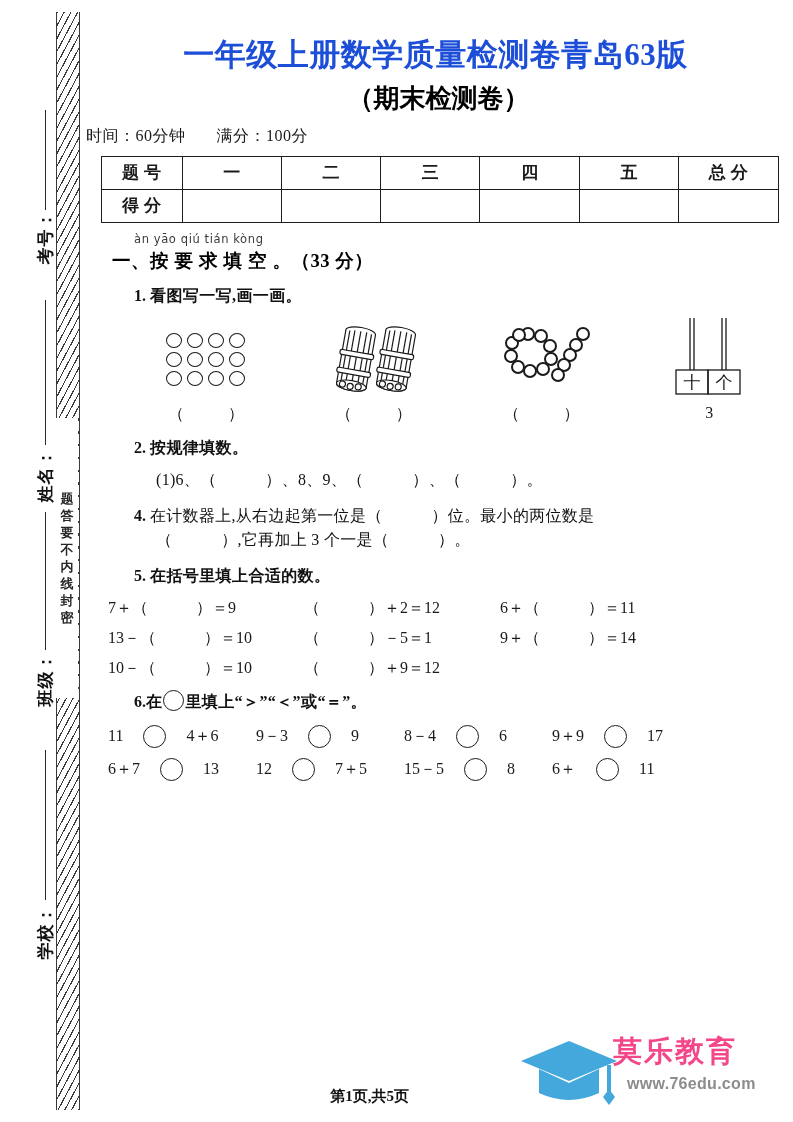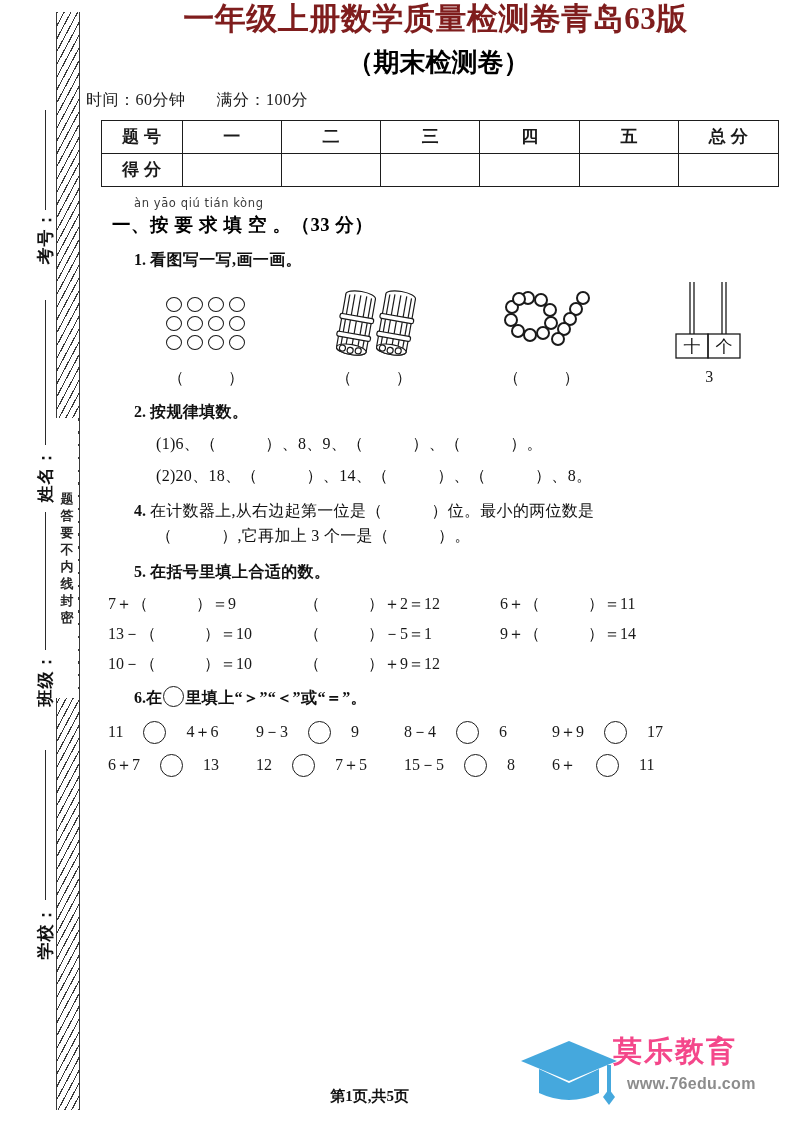--- a/index.html
+++ b/index.html
@@ -76,26 +76,27 @@
   }
 
   
   .page {
     position: absolute;
     left: 86px; top: 0;
     width: 707px; height: 1122px;
   }
 
   .title {
+    margin-top: 36px;
     text-align: center;
     font-size: 31px;
     font-weight: 700;
     letter-spacing: 0.5px;
     line-height: 1.25;
-    color: #7f1d1d;
+    color: #1d4ed8;
     padding-right: 8px;
   }
   .subtitle {
     text-align: center;
     font-size: 26px;
     font-weight: 700;
     margin-top: 6px;
     padding-right: 2px;
     color: #000;
   }
@@ -448,21 +449,20 @@
         </svg>
       </div>
       <div class="fig-cap plain">3</div>
     </div>
   </div>
 
   <div class="q">
     <span class="num">2.</span>
     <span class="q-title">按规律填数。</span>
     <div class="q-line">(1)6、（　　　）、8、9、（　　　）、（　　　）。</div>
-    <div class="q-line">(2)20、18、（　　　）、14、（　　　）、（　　　）、8。</div>
   </div>
 
 
   <div class="q">
     <span class="num">4.</span>
     <span class="q-body">在计数器上,从右边起第一位是（　　　）位。最小的两位数是</span>
     <div class="q-cont">（　　　）,它再加上 3 个一是（　　　）。</div>
   </div>
 
   <div class="q">

